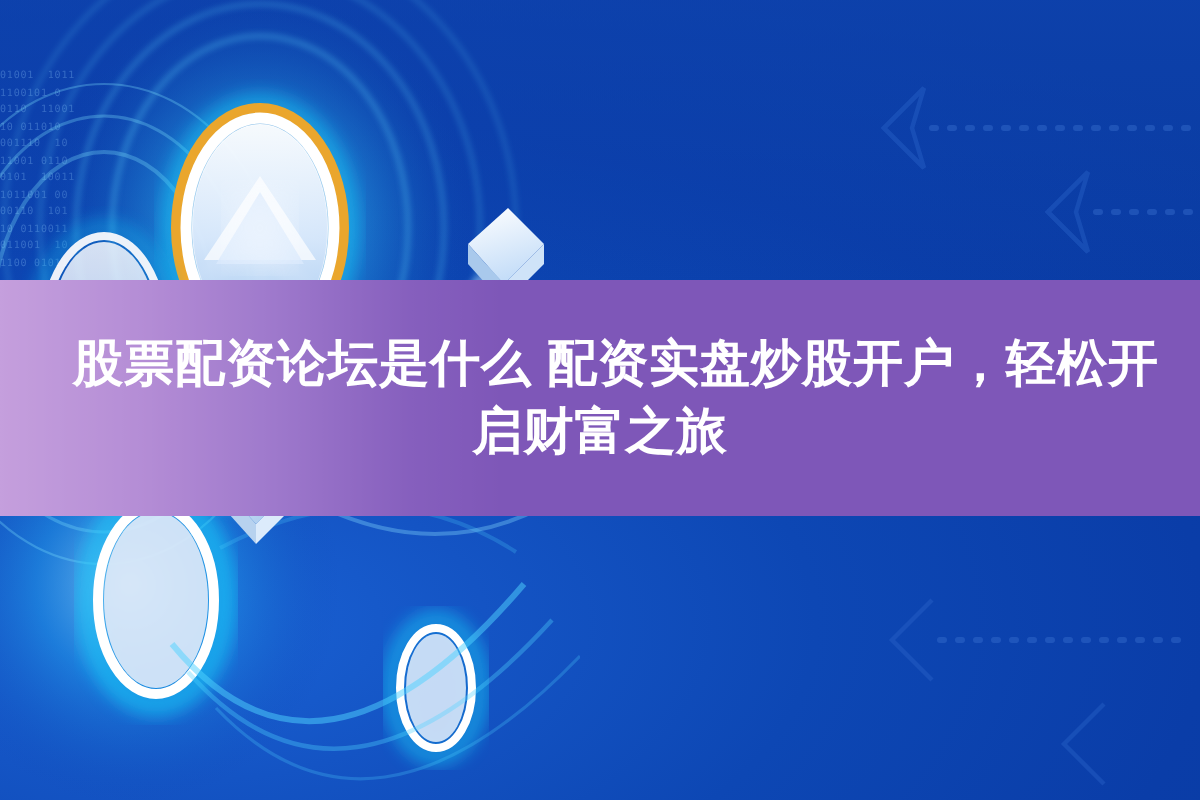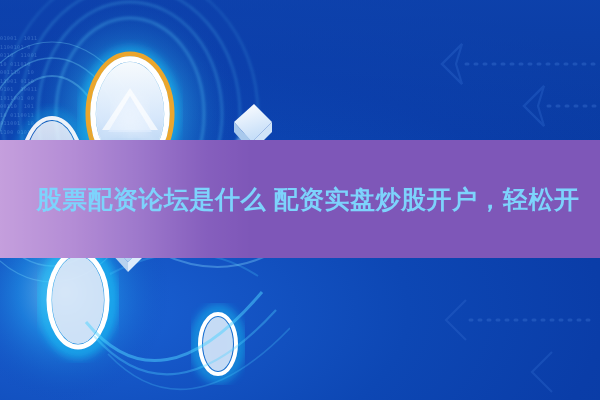--- a/index.html
+++ b/index.html
@@ -90,21 +90,21 @@
     height: 118px;
     display: flex;
     flex-direction: column;
     align-items: center;
     justify-content: center;
     gap: 5px;
     z-index: 6;
     pointer-events: none;
   }
   .hl-line {
-    color: #7dd3fc;
+    color: #ffffff;
     font-size: 25px;
     font-weight: bold;
     letter-spacing: .5px;
     line-height: 1.15;
     text-align: center;
     white-space: nowrap;
   }
   .hl-line.l1 { padding-left: 16px; }
 </style>
 </head>
@@ -298,15 +298,16 @@
 
     <ellipse cx="140" cy="122" rx="16" ry="20" fill="#ffffff" opacity=".35" filter="url(#blurL)"></ellipse>
   </svg>
 
   <div class="band">
     <div class="band-tint"></div>
   </div>
 
   <div class="headline">
     <div class="hl-line l1">股票配资论坛是什么 配资实盘炒股开户，轻松开</div>
+    <div class="hl-line l2">启财富之旅</div>
   </div>
 
 </div>
 
 </body></html>

